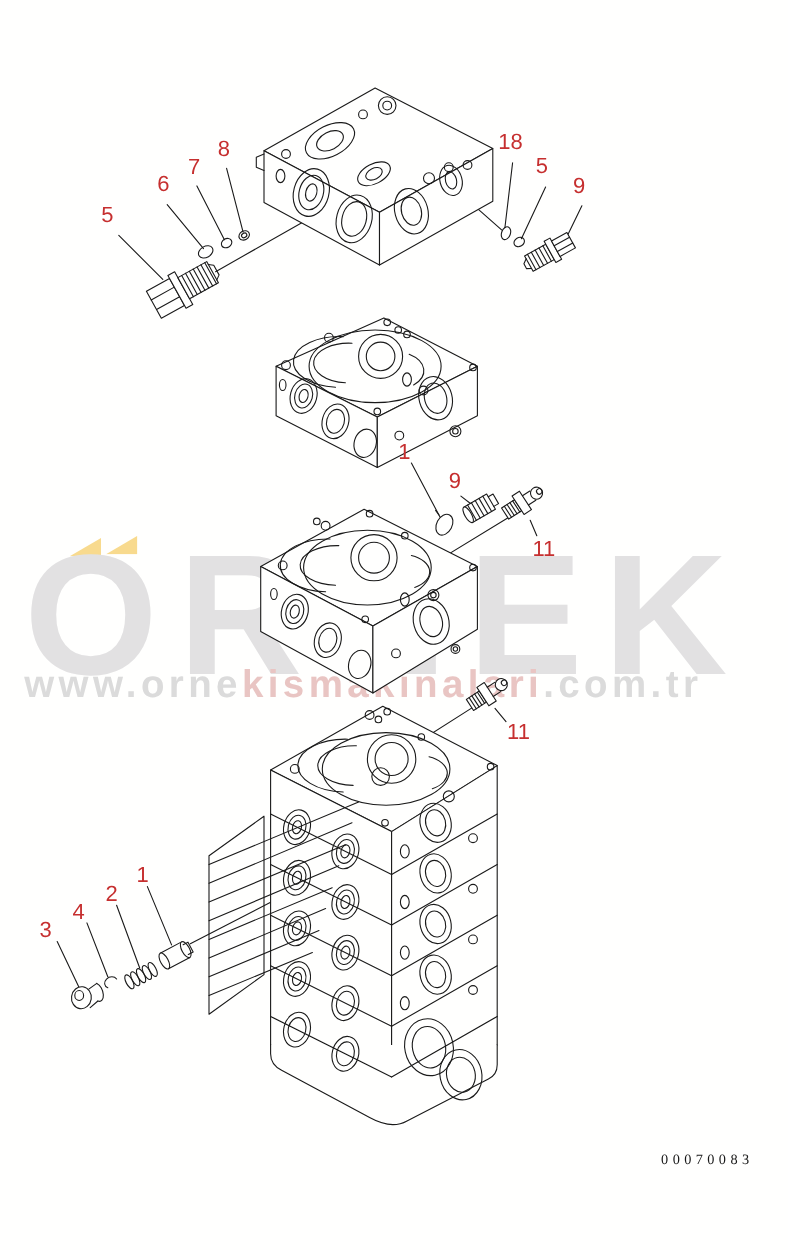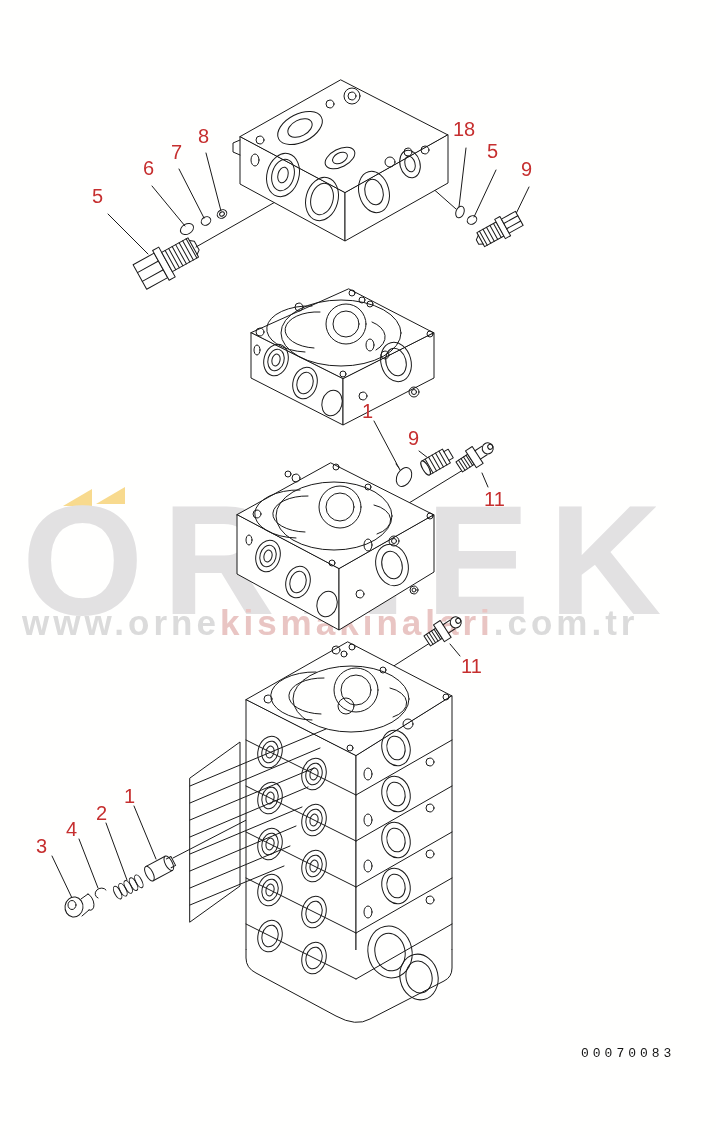--- a/index.html
+++ b/index.html
@@ -14,22 +14,22 @@
   .wm-url .mid{color:#e9c5c3}
   .tri{position:absolute;z-index:1;width:29px;height:17px;background:#f8da8e;
        clip-path:polygon(0 100%,100% 0,100% 100%)}
   .tri1{left:63px;top:489px}
   .tri2{left:96px;top:487px}
   
   svg.diagram{position:absolute;left:0;top:0;z-index:2}
   
   .callout{position:absolute;z-index:3;font-size:20px;line-height:1;color:#c62f2f}
   
-  .doc-num{position:absolute;left:581px;top:1046px;z-index:3;color:#151515;
-           font-family:Liberation Mono, monospace;font-size:13px;letter-spacing:4px;white-space:nowrap}
+  .doc-num{position:absolute;left:601px;top:1046px;z-index:3;color:#151515;
+           font-family:Liberation Serif, serif;font-size:13px;letter-spacing:4px;white-space:nowrap}
 </style>
 </head>
 <body>
 
 <div class="page">
 
   <span class="tri tri1"></span>
   <span class="tri tri2"></span>
   <div class="wm-brand">ORNEK</div>
   <div class="wm-url"><span>www.orne</span><span class="mid">kismakinalari</span><span>.com.tr</span></div>

